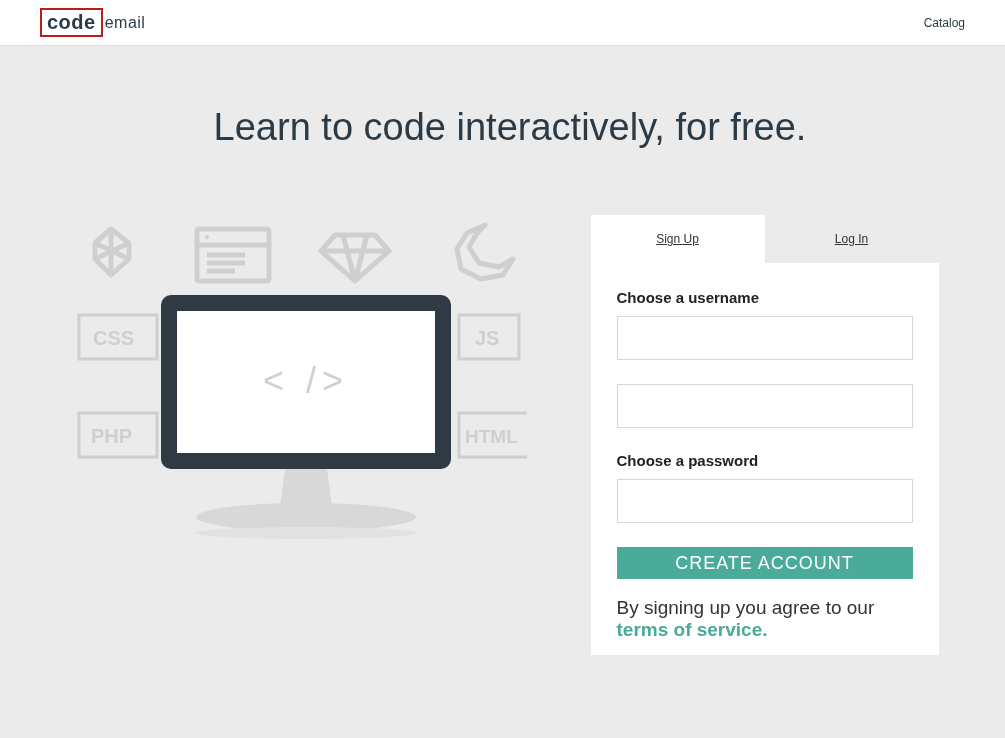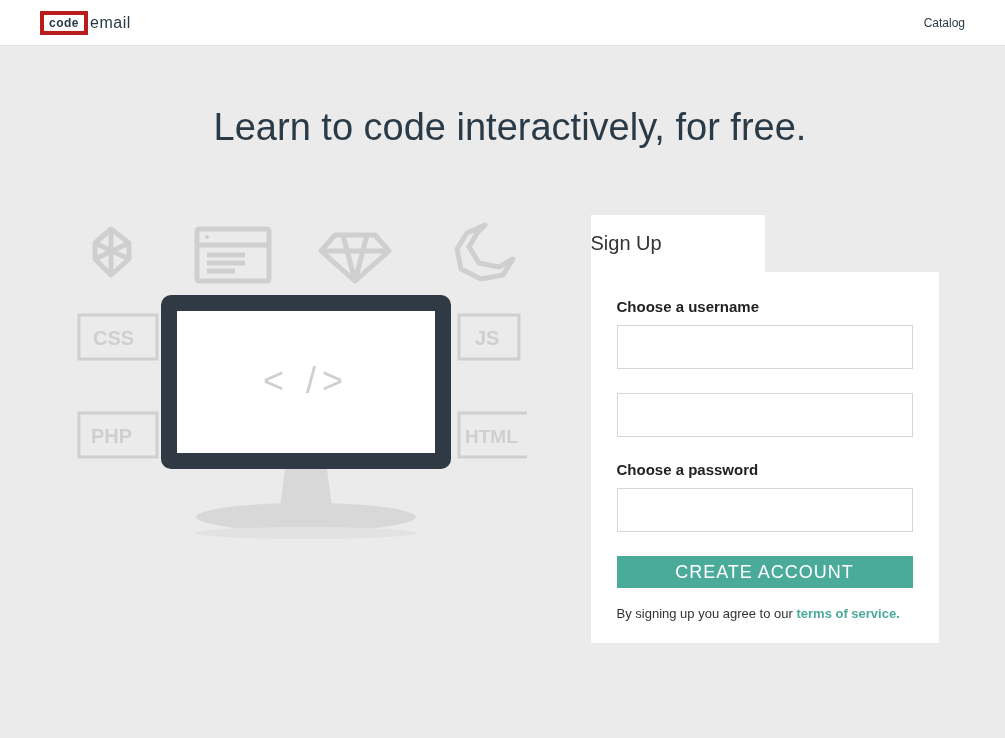--- a/index.html
+++ b/index.html
@@ -14,23 +14,23 @@
     height: 46px;
     display: flex;
     justify-content: space-between;
     align-items: center;
     padding: 0 40px 0 40px;
     border-bottom: 1px solid #e0e0e0;
     background: #fff;
   }
   .logo { display: flex; align-items: center; }
   .logo-box {
-    border: 4px solid #b91c1c;
+    border: 2px solid #b91c1c;
     padding: 1px 5px;
-    font-size: 12px;
+    font-size: 20px;
     font-weight: 600;
     color: #2a3b47;
     letter-spacing: 0.5px;
   }
   .logo-tail {
     font-size: 16px;
     font-weight: 400;
     color: #2a3b47;
     margin-left: 2px;
     letter-spacing: 0.5px;
@@ -63,34 +63,36 @@
   .illustration { width: 460px; height: 340px; position: relative; }
   .auth-card {
     width: 348px;
     background: transparent;
   }
   .tabs {
     display: flex;
   }
   .tab {
     width: 50%;
-    font-size: 20px;
+    text-align: center;
+    font-size: 12px;
     color: #333;
     padding: 17px 0;
     cursor: pointer;
+    text-decoration: underline;
   }
   .tab-active {
     background: #fff;
   }
   .tab-inactive {
     background: transparent;
   }
   .form-body {
     background: #fff;
-    padding: 26px 26px 22px 26px;
+    padding: 26px 26px 14px 26px;
   }
   .field-label {
     font-size: 15px;
     font-weight: 600;
     color: #222;
     margin-bottom: 10px;
   }
   .field-input {
     width: 100%;
     height: 44px;
@@ -106,21 +108,21 @@
     background: #4aab9b;
     color: #fff;
     border: none;
     font-size: 18px;
     font-weight: 400;
     letter-spacing: 1px;
     cursor: pointer;
     margin-bottom: 18px;
   }
   .consent {
-    font-size: 13px;
+    font-size: 19px;
     color: #333;
   }
   .consent-link {
     color: #4aab9b;
     font-weight: 700;
   }
 </style>
 </head>
 <body>
 
@@ -188,20 +190,21 @@
           <path d="M218 254 L260 254 L266 300 L212 300 Z" fill="#d8d8d8"></path>
           <ellipse cx="239" cy="302" rx="110" ry="14" fill="#d8d8d8"></ellipse>
           <ellipse cx="239" cy="318" rx="110" ry="6" fill="#e2e2e2"></ellipse>
         </g>
       </svg>
     </div>
 
     <div class="auth-card">
       <div class="tabs">
         <div class="tab tab-active">Sign Up</div>
+        <div class="tab tab-inactive">Log In</div>
       </div>
       <div class="form-body">
         <div class="field-label">Choose a username</div>
         <input class="field-input" type="text" style="">
         <input class="field-input" type="email" style="">
         <div class="field-label">Choose a password</div>
         <input class="field-input" type="password" style="">
         <button class="submit-btn">CREATE ACCOUNT</button>
         <div class="consent">
           <span>By signing up you agree to our </span><span class="consent-link">terms of service.</span>

